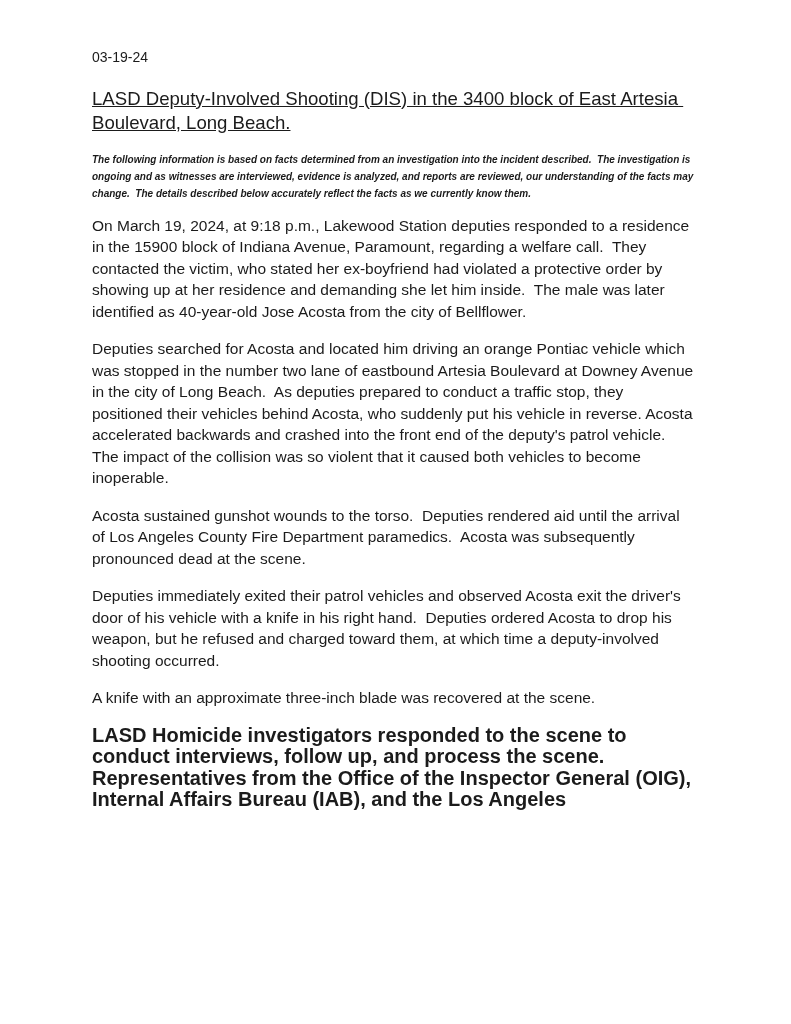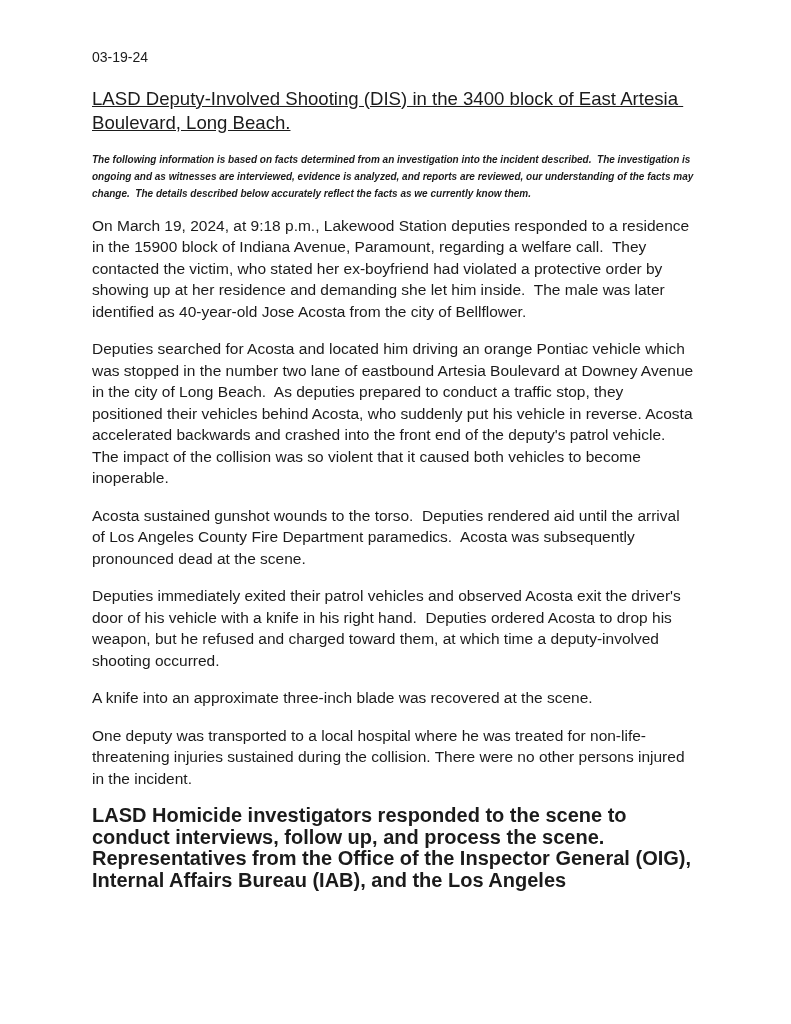--- a/index.html
+++ b/index.html
@@ -69,19 +69,18 @@
     <p class="disclaimer">The following information is based on facts determined from an investigation into the incident described.  The investigation is ongoing and as witnesses are interviewed, evidence is analyzed, and reports are reviewed, our understanding of the facts may change.  The details described below accurately reflect the facts as we currently know them.</p>
 
     <p class="para">On March 19, 2024, at 9:18 p.m., Lakewood Station deputies responded to a residence in the 15900 block of Indiana Avenue, Paramount, regarding a welfare call.  They contacted the victim, who stated her ex-boyfriend had violated a protective order by showing up at her residence and demanding she let him inside.  The male was later identified as 40-year-old Jose Acosta from the city of Bellflower.</p>
 
     <p class="para">Deputies searched for Acosta and located him driving an orange Pontiac vehicle which was stopped in the number two lane of eastbound Artesia Boulevard at Downey Avenue in the city of Long Beach.  As deputies prepared to conduct a traffic stop, they positioned their vehicles behind Acosta, who suddenly put his vehicle in reverse. Acosta accelerated backwards and crashed into the front end of the deputy's patrol vehicle.  The impact of the collision was so violent that it caused both vehicles to become inoperable.</p>
 
     <p class="para">Acosta sustained gunshot wounds to the torso.  Deputies rendered aid until the arrival of Los Angeles County Fire Department paramedics.  Acosta was subsequently pronounced dead at the scene.</p>
 
     <p class="para">Deputies immediately exited their patrol vehicles and observed Acosta exit the driver's door of his vehicle with a knife in his right hand.  Deputies ordered Acosta to drop his weapon, but he refused and charged toward them, at which time a deputy-involved shooting occurred.</p>
 
-    <p class="para">A knife into an approximate three-inch blade was recovered at the scene.</p>
+    <p class="para">A knife with an approximate three-inch blade was recovered at the scene.</p>
 
-    <p class="para">One deputy was transported to a local hospital where he was treated for non-life-threatening injuries sustained during the collision. There were no other persons injured in the incident.</p>
 
     <p class="closing">LASD Homicide investigators responded to the scene to conduct interviews, follow up, and process the scene.  Representatives from the Office of the Inspector General (OIG), Internal Affairs Bureau (IAB), and the Los Angeles</p>
   </div>
 </div>
 
 </body></html>

